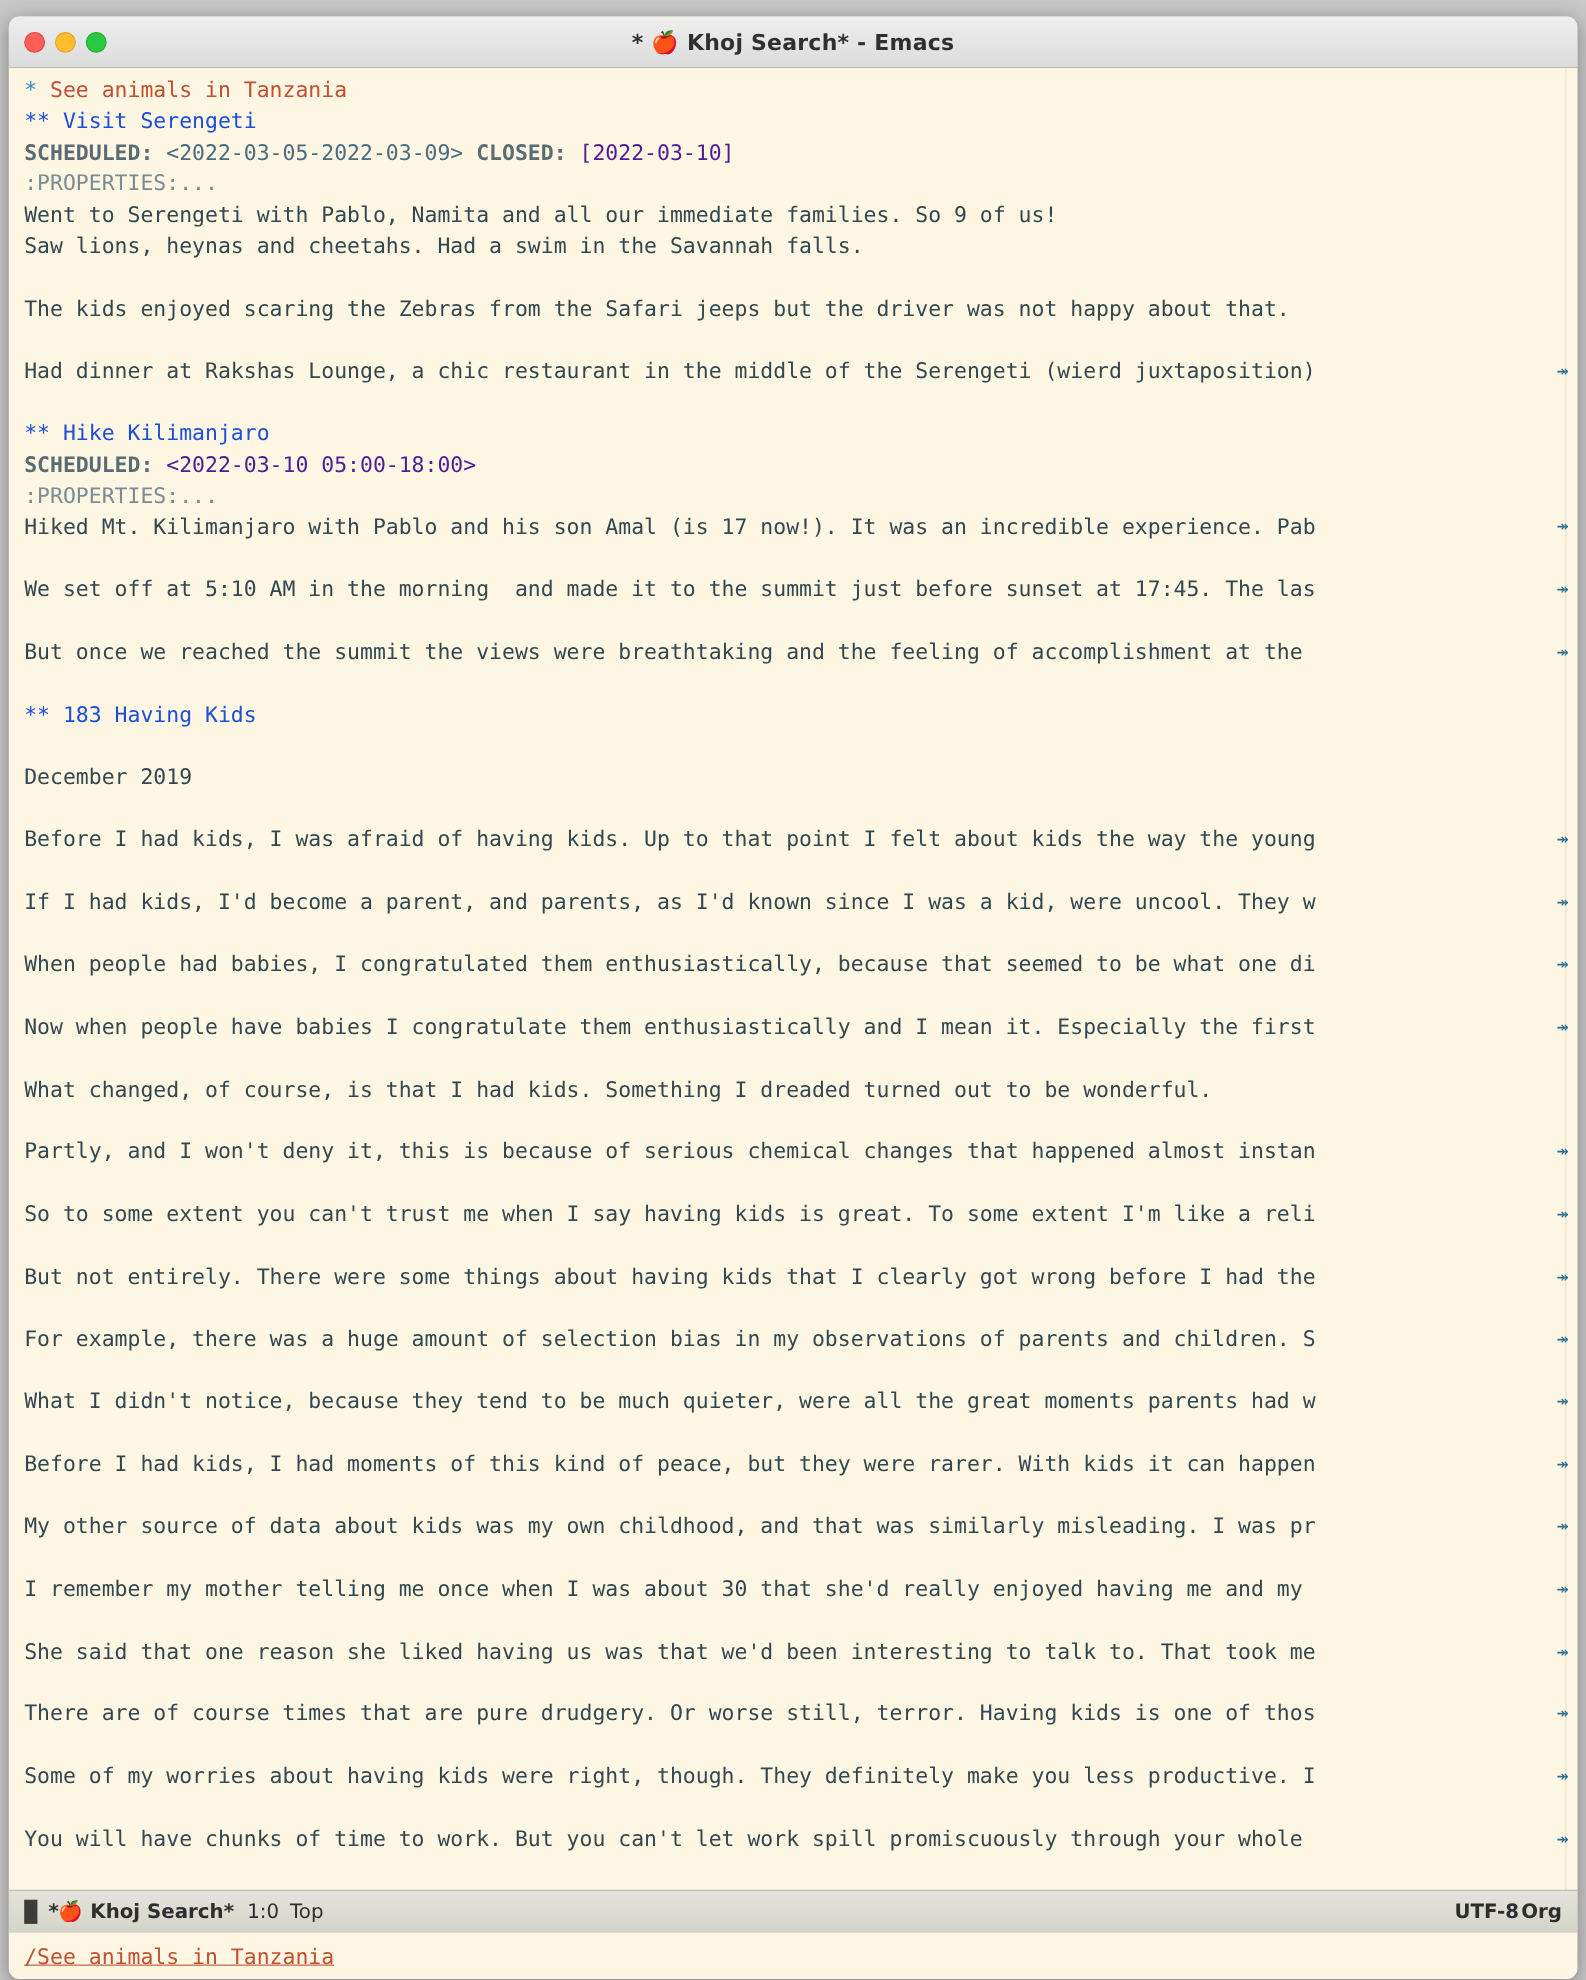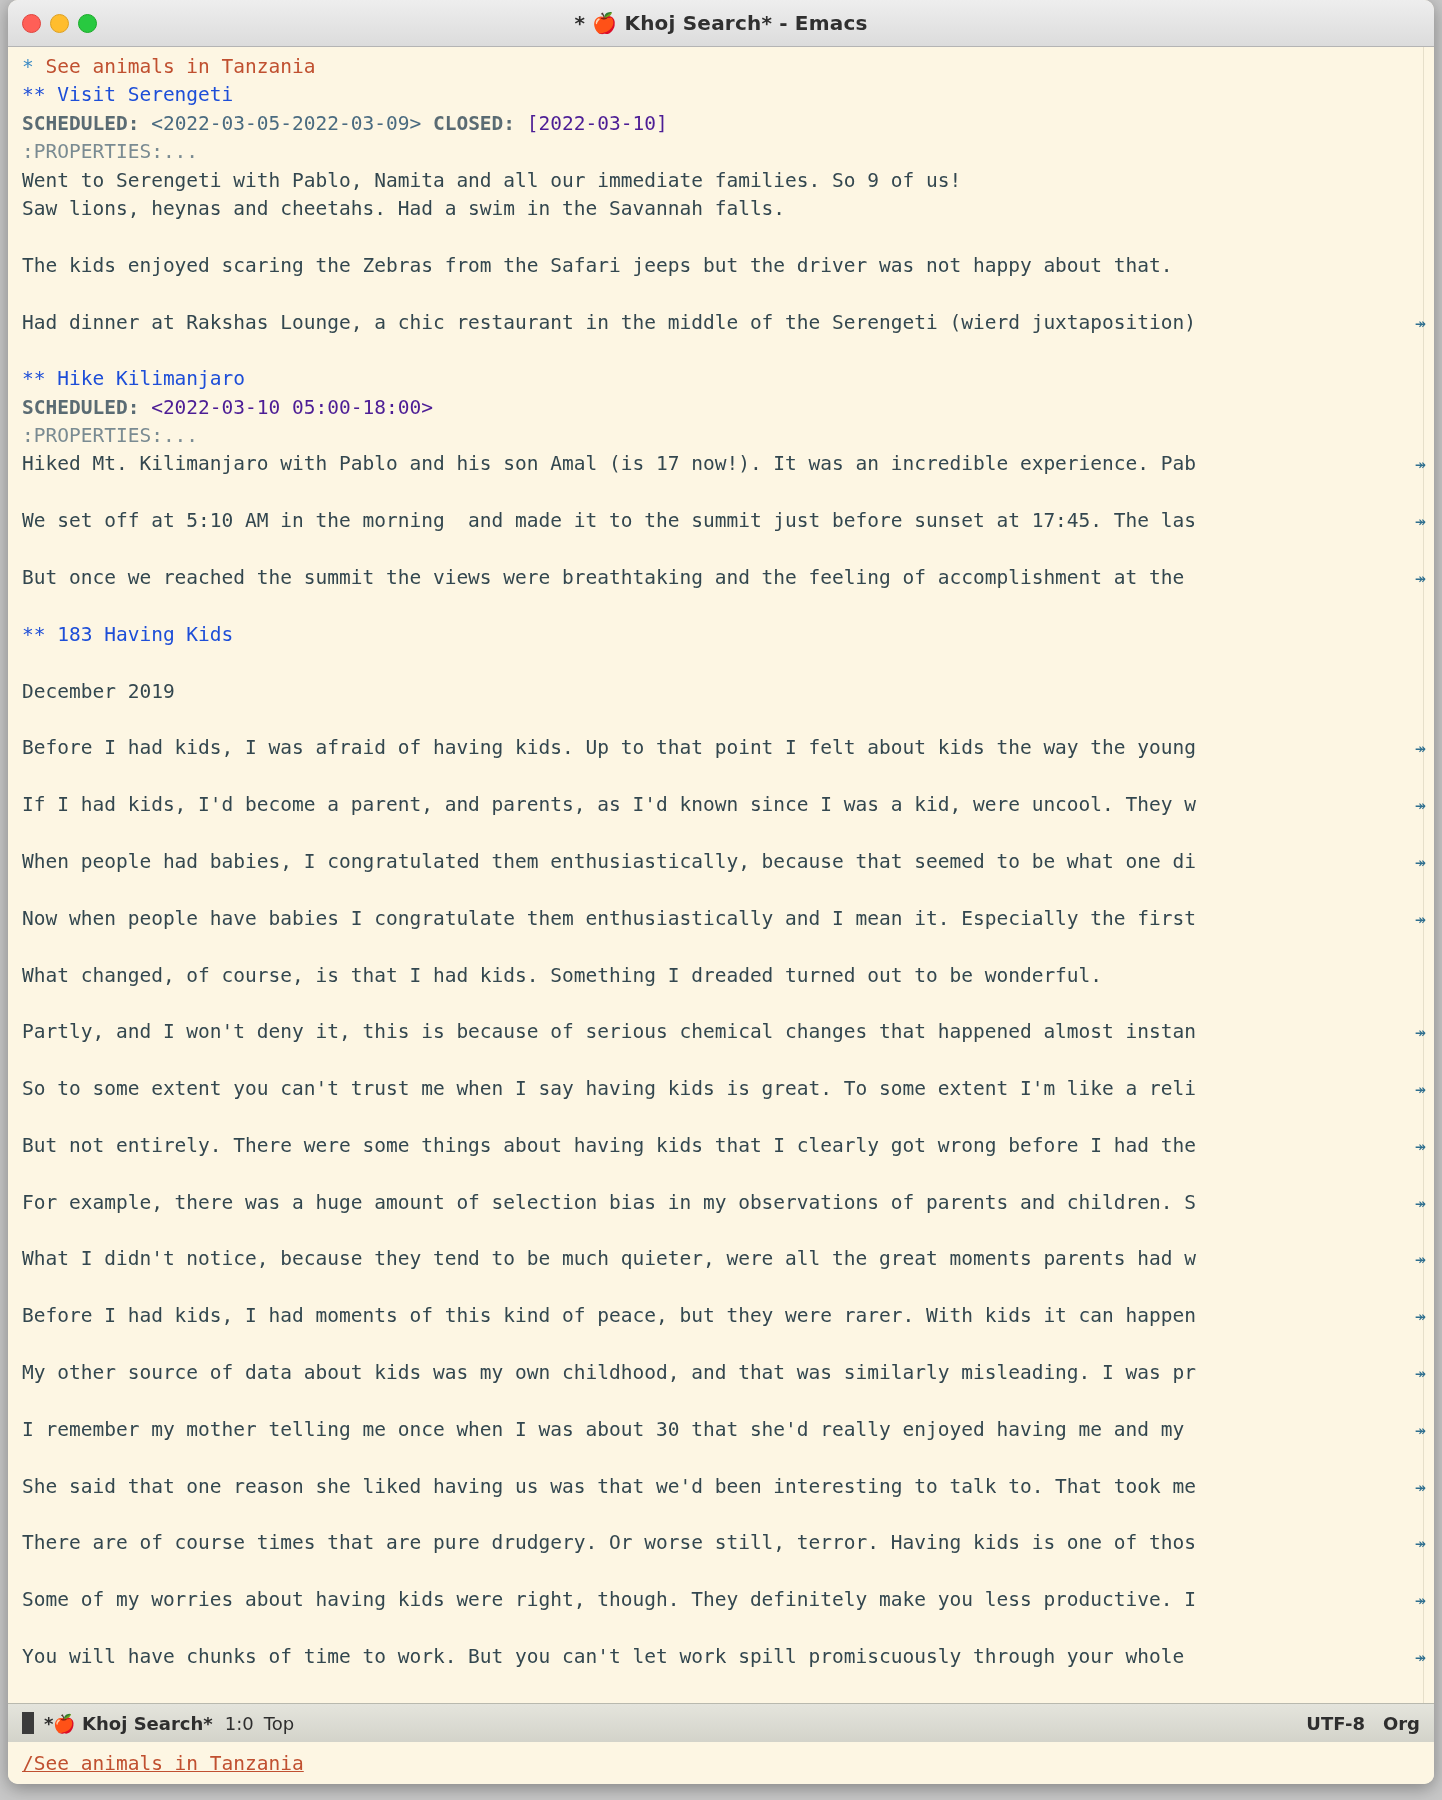--- a/index.html
+++ b/index.html
@@ -9,21 +9,21 @@
   }
   body {
     width: 1442px;
     height: 1800px;
     font-family: "DejaVu Sans Mono", monospace;
     overflow: hidden;
   }
   .window {
     position: absolute;
     left: 8px;
-    top: 0;
+    top: 15px;
     width: 1426px;
     height: 1784px;
     border-radius: 10px;
     overflow: hidden;
     box-shadow: 0 4px 18px rgba(0,0,0,0.35);
     background: #fdf6e3;
     display: flex;
     flex-direction: column;
   }
   
@@ -146,21 +146,21 @@
     font-weight: bold;
     margin-right: 12px;
     display: flex;
     align-items: center;
     gap: 6px;
   }
   .ml-pos { margin-right: 10px; color: #2e2e2e; }
   .ml-right {
     margin-left: auto;
     display: flex;
-    gap: 18px;
+    gap: 2px;
     font-weight: bold;
   }
   
   .minibuffer {
     flex: 0 0 42px;
     height: 42px;
     background: #fdf6e3;
     color: #c05030;
     font-size: 19.5px;
     display: flex;

